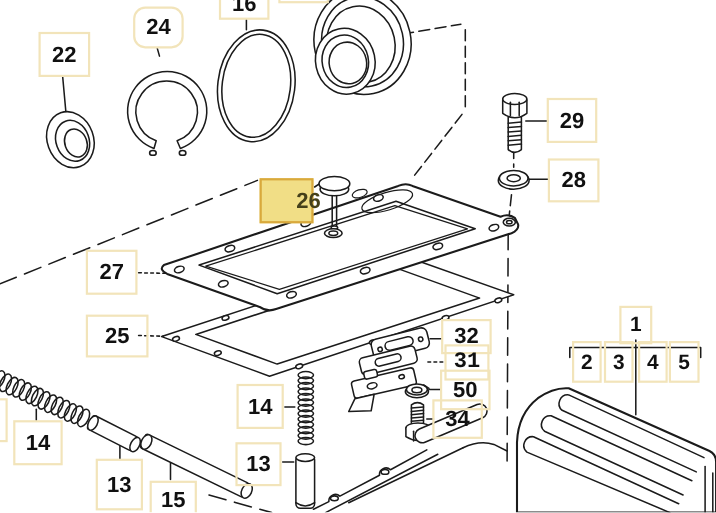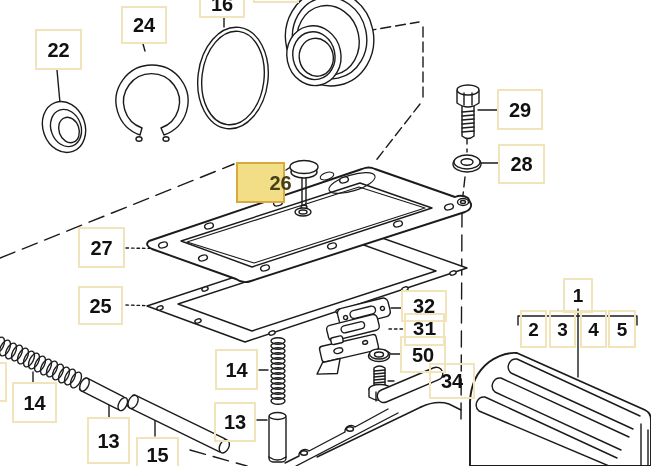--- a/index.html
+++ b/index.html
@@ -284,32 +284,32 @@
     <ellipse cx="350" cy="429" rx="3.5" ry="2.2"></ellipse>
     <g transform="rotate(-23 378 399)">
       <rect class="f" x="378" y="392" width="70" height="13" rx="6.5"></rect>
     </g>
     <path d="M421,407 Q436,400 449,404 L461,410"></path>
   </g>
 
 </svg>
 
   <div class="callout" style="left:35px;top:29px;width:47px;height:41px;text-align:center;">22</div>
-  <div class="callout" style="left:121px;top:6px;width:46px;height:38px;">24</div>
+  <div class="callout" style="left:121px;top:6px;width:46px;height:38px;border-radius:11px;">24</div>
   <div class="callout" style="left:199px;top:-10px;width:46px;height:28px;">16</div>
   <div class="callout" style="left:253px;top:-30px;width:46px;height:33px;"></div>
   <div class="callout" style="left:497px;top:89px;width:46px;height:41px;">29</div>
   <div class="callout" style="left:498px;top:144px;width:47px;height:40px;">28</div>
   <div class="callout selected" style="left:236px;top:162px;width:49px;height:41px;padding-left:40px;">26</div>
   <div class="callout" style="left:78px;top:227px;width:47px;height:41px;">27</div>
-  <div class="callout" style="left:78px;top:286px;width:45px;height:39px;">25</div>
+  <div class="callout" style="left:78px;top:286px;width:57px;height:39px;">25</div>
   <div class="callout" style="left:401px;top:290px;width:46px;height:32px;text-align:right;">32</div>
   <div class="callout" style="left:404px;top:313px;width:41px;height:33px;font-family:Liberation Mono, monospace;">31</div>
   <div class="callout" style="left:400px;top:336px;width:46px;height:37px;">50</div>
-  <div class="callout" style="left:393px;top:363px;width:46px;height:36px;margin-left:36px;">34</div>
+  <div class="callout" style="left:393px;top:363px;width:46px;height:36px;">34</div>
   <div class="callout" style="left:12px;top:382px;width:45px;height:41px;">14</div>
   <div class="callout" style="left:87px;top:417px;width:43px;height:47px;">13</div>
   <div class="callout" style="left:136px;top:437px;width:43px;height:36px;">15</div>
   <div class="callout" style="left:215px;top:349px;width:43px;height:41px;">14</div>
   <div class="callout" style="left:214px;top:402px;width:42px;height:40px;">13</div>
   <div class="callout sm" style="left:563px;top:278px;width:30px;height:35px;">1</div>
   <div class="callout sm" style="left:520px;top:310px;width:27px;height:38px;">2</div>
   <div class="callout sm" style="left:549px;top:310px;width:27px;height:38px;">3</div>
   <div class="callout sm" style="left:580px;top:310px;width:27px;height:38px;">4</div>
   <div class="callout sm" style="left:608px;top:310px;width:28px;height:38px;">5</div>

